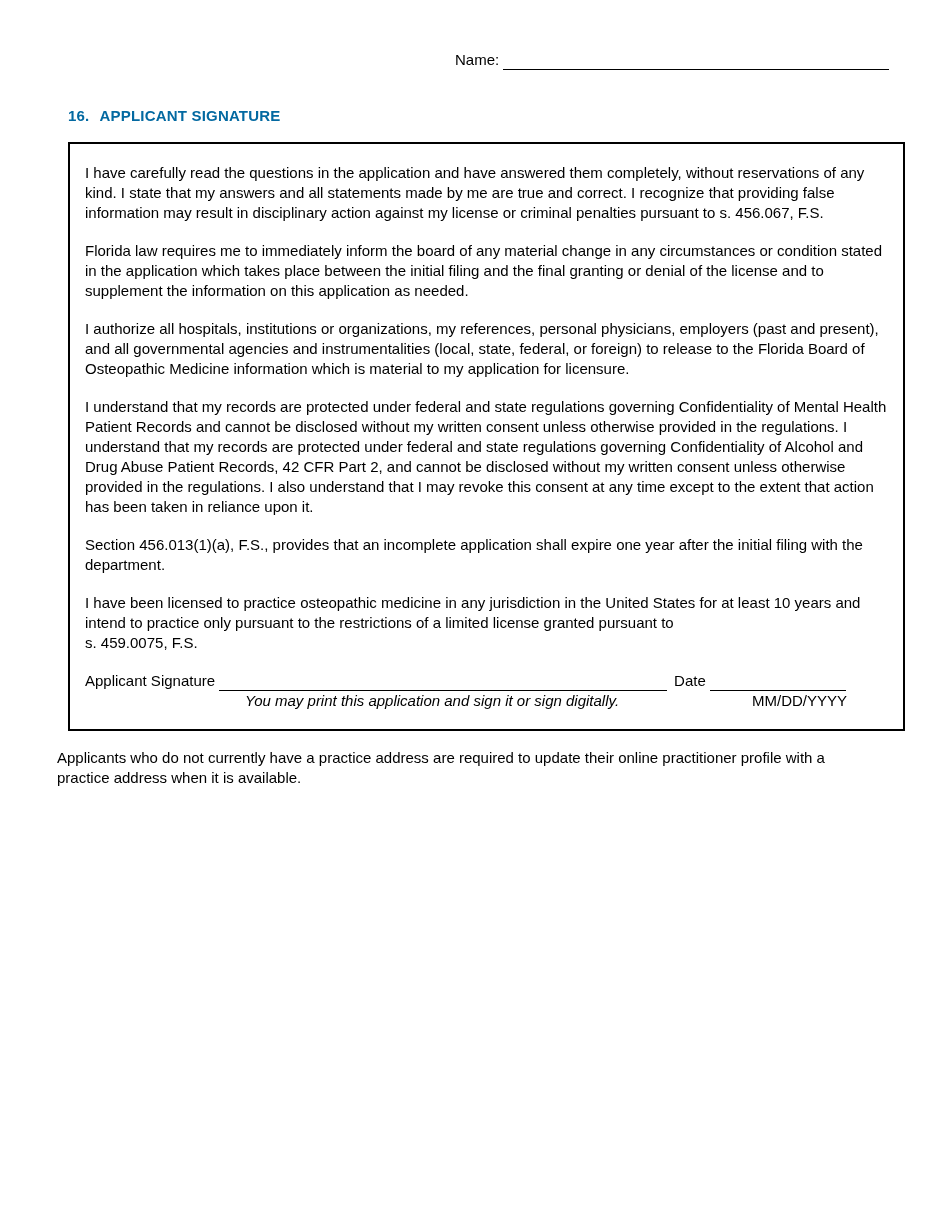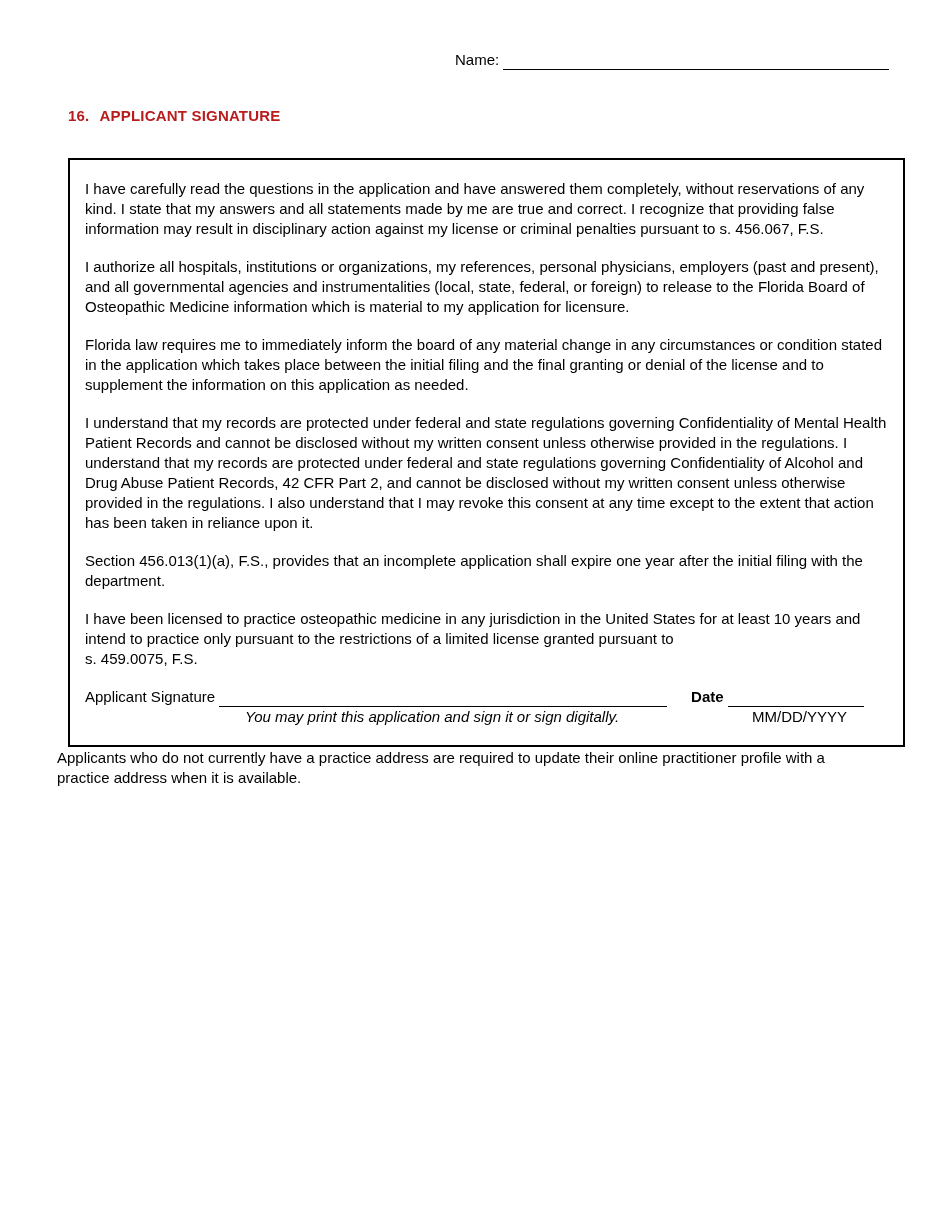--- a/index.html
+++ b/index.html
@@ -31,29 +31,29 @@
     vertical-align: bottom;
     margin-left: 4px;
   }
 
   
   .section-heading {
     position: absolute;
     top: 106px;
     left: 68px;
     font-weight: bold;
-    color: #b91c1c;
+    color: #0369a1;
     letter-spacing: 0.2px;
   }
   .section-heading .sec-title { margin-left: 10px; }
 
   
   .statement-box {
     position: absolute;
-    top: 158px;
+    top: 142px;
     left: 68px;
     width: 837px;
     border: 2px solid #000;
     padding: 19px 10px 18px 15px;
   }
   .statement-box p { margin-bottom: 18px; }
   .statement-box p.bold-para {
     font-weight: normal;
     white-space: pre-line;
   }
@@ -64,21 +64,21 @@
     align-items: flex-end;
     white-space: nowrap;
   }
   .sig-field {
     display: inline-block;
     width: 448px;
     height: 18px;
     border-bottom: 1.5px solid #000;
     margin-left: 4px;
   }
-  .date-label { margin-left: 24px; font-weight: bold; }
+  .date-label { margin-left: 7px; }
   .date-field {
     display: inline-block;
     width: 136px;
     height: 18px;
     border-bottom: 1.5px solid #000;
     margin-left: 4px;
   }
   .sig-note-row {
     position: relative;
     height: 20px;
@@ -128,22 +128,22 @@
   <div class="name-line">
     <span>Name:</span><span class="name-field"></span>
   </div>
 
   <div class="section-heading">
     <span class="sec-num">16.</span><span class="sec-title">APPLICANT SIGNATURE</span>
   </div>
 
   <div class="statement-box">
     <p>I have carefully read the questions in the application and have answered them completely, without reservations of any kind. I state that my answers and all statements made by me are true and correct. I recognize that providing false information may result in disciplinary action against my license or criminal penalties pursuant to s. 456.067, F.S.</p>
+    <p>Florida law requires me to immediately inform the board of any material change in any circumstances or condition stated in the application which takes place between the initial filing and the final granting or denial of the license and to supplement the information on this application as needed.</p>
     <p>I authorize all hospitals, institutions or organizations, my references, personal physicians, employers (past and present), and all governmental agencies and instrumentalities (local, state, federal, or foreign) to release to the Florida Board of Osteopathic Medicine information which is material to my application for licensure.</p>
-    <p>Florida law requires me to immediately inform the board of any material change in any circumstances or condition stated in the application which takes place between the initial filing and the final granting or denial of the license and to supplement the information on this application as needed.</p>
     <p>I understand that my records are protected under federal and state regulations governing Confidentiality of Mental Health Patient Records and cannot be disclosed without my written consent unless otherwise provided in the regulations. I understand that my records are protected under federal and state regulations governing Confidentiality of Alcohol and Drug Abuse Patient Records, 42 CFR Part 2, and cannot be disclosed without my written consent unless otherwise provided in the regulations. I also understand that I may revoke this consent at any time except to the extent that action has been taken in reliance upon it.</p>
     <p>Section 456.013(1)(a), F.S., provides that an incomplete application shall expire one year after the initial filing with the department.</p>
     <p class="bold-para">I have been licensed to practice osteopathic medicine in any jurisdiction in the United States for at least 10 years and intend to practice only pursuant to the restrictions of a limited license granted pursuant to
 s. 459.0075, F.S.</p>
 
     <div class="sig-row">
       <span>Applicant Signature</span>
       <span class="sig-field"></span>
       <span class="date-label">Date</span>
       <span class="date-field"></span>

